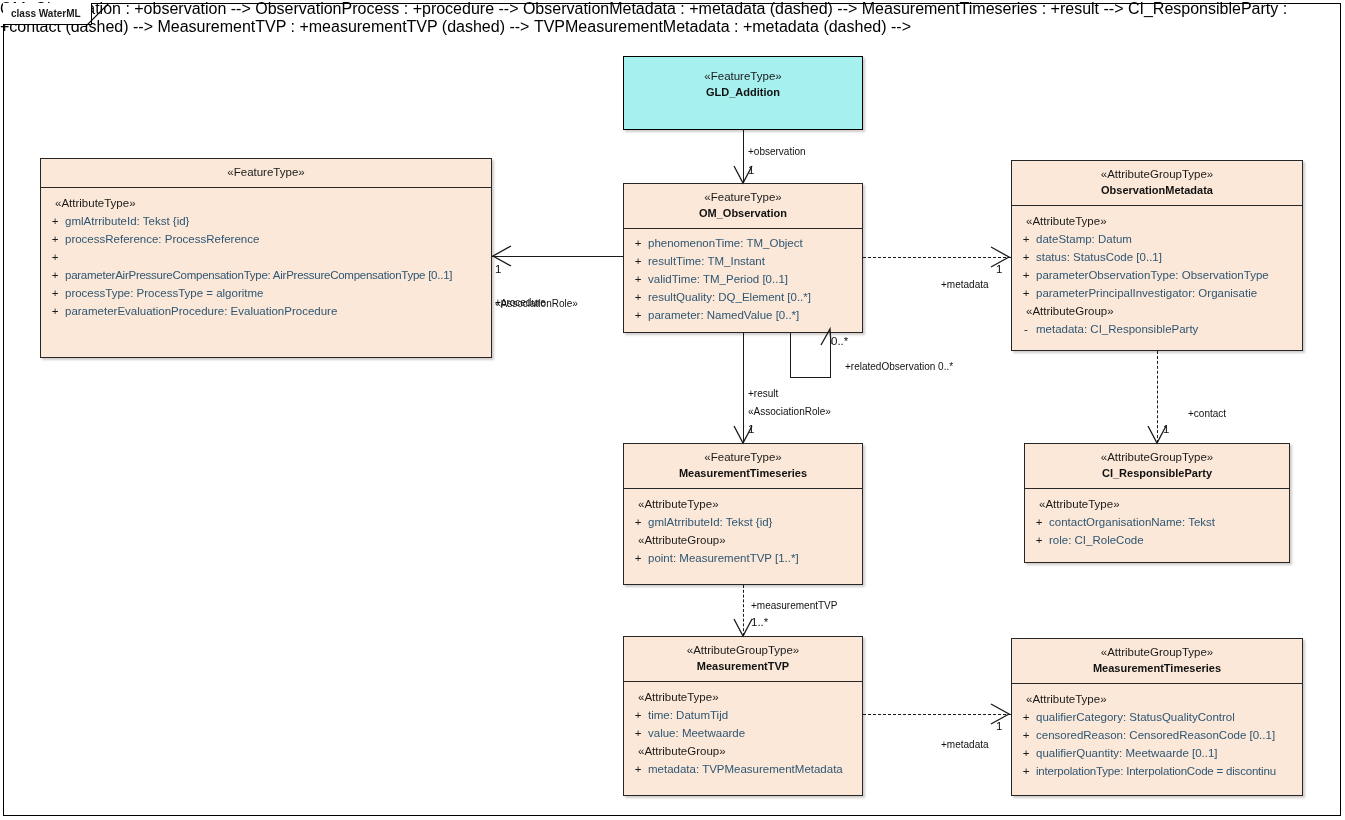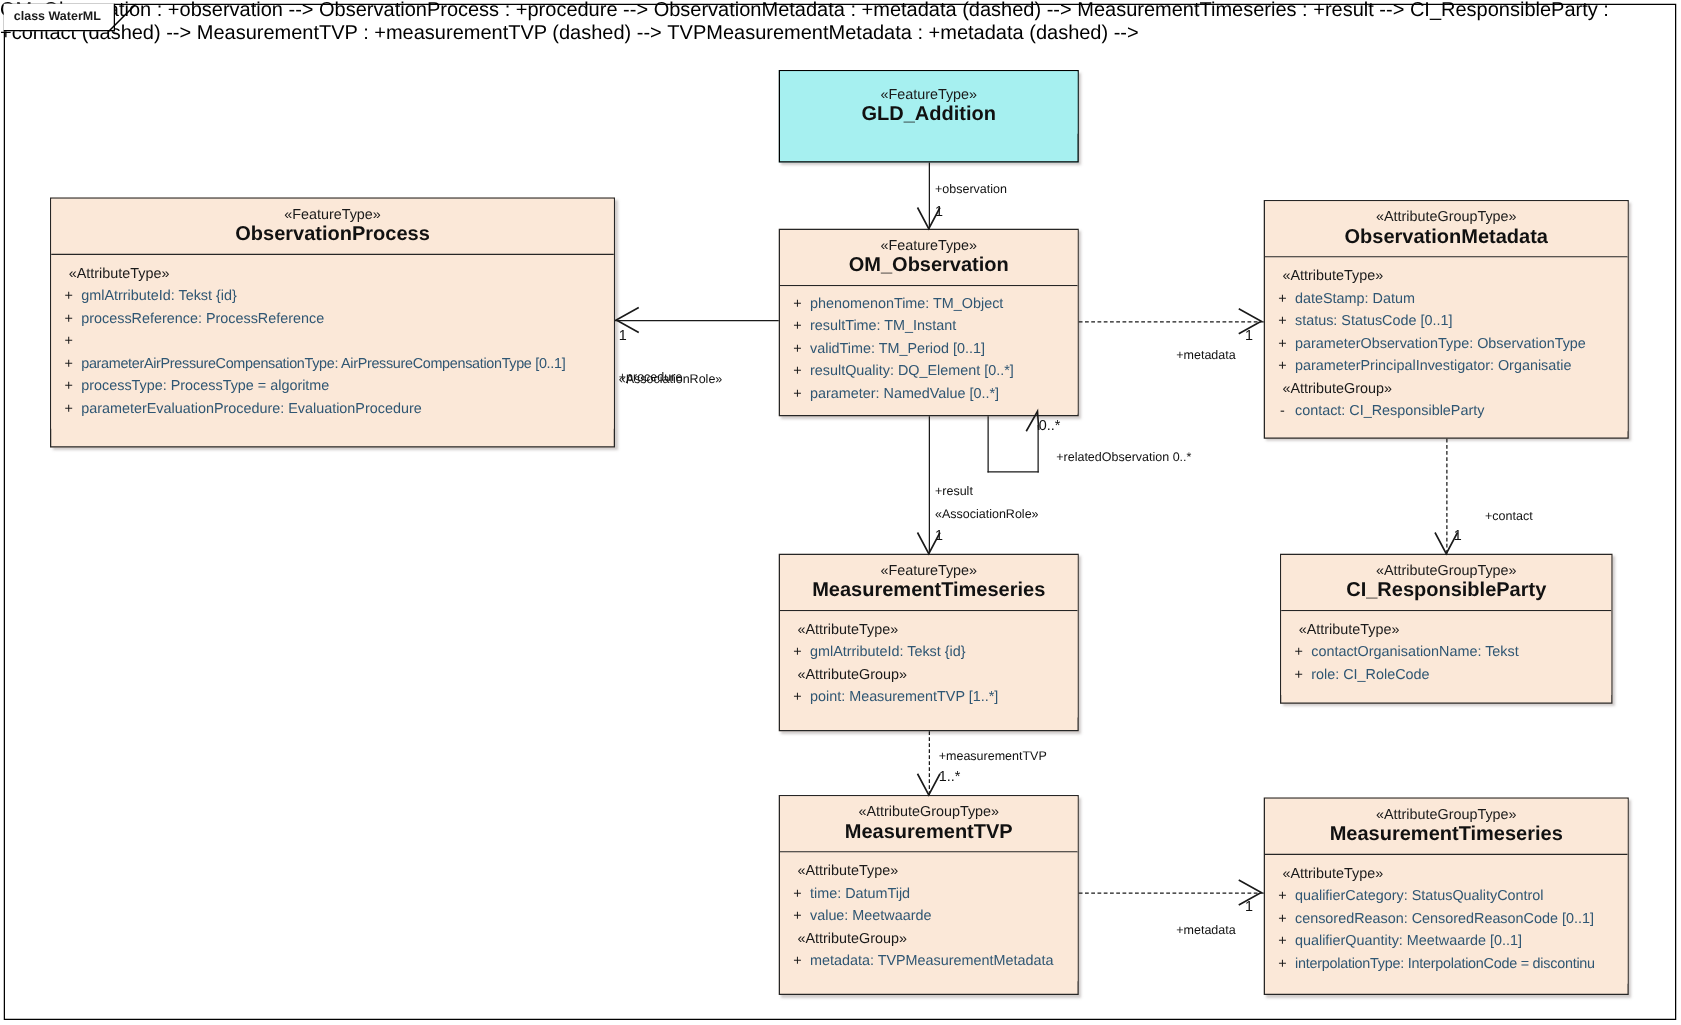--- a/index.html
+++ b/index.html
@@ -73,21 +73,21 @@
     background: #a6f0f0;
     border-bottom: none;
   }
   .cls-stereo {
     font-size: 11.5px;
     color: #1a1a1a;
     line-height: 15px;
     white-space: nowrap;
   }
   .cls-name {
-    font-size: 16px;
+    font-size: 11px;
     font-weight: bold;
     color: #111111;
     line-height: 16px;
     white-space: nowrap;
   }
   .cls-body {
     padding: 6px 4px 7px 4px;
     background: #fbe8d8;
   }
   .grp-label {
@@ -162,21 +162,20 @@
     <div class="cls-header" style="padding-top:12px;">
       <div class="cls-stereo">«FeatureType»</div>
       <div class="cls-name">GLD_Addition</div>
     </div>
   </div>
 
   
   <div class="uml-class" style="left:40px; top:158px; width:452px; height:200px;">
     <div class="cls-header">
       <div class="cls-stereo">«FeatureType»</div>
-      <div class="cls-name">ObservationProcess</div>
     </div>
     <div class="cls-body">
       <div class="grp-label">«AttributeType»</div>
       <div class="attr-row">
         <span class="attr-vis">+</span>
         <span class="attr-text">gmlAtrributeId: Tekst {id}</span>
       </div>
       <div class="attr-row">
         <span class="attr-vis">+</span>
         <span class="attr-text">processReference: ProcessReference</span>
@@ -249,21 +248,21 @@
         <span class="attr-vis">+</span>
         <span class="attr-text">parameterObservationType: ObservationType</span>
       </div>
       <div class="attr-row">
         <span class="attr-vis">+</span>
         <span class="attr-text">parameterPrincipalInvestigator: Organisatie</span>
       </div>
       <div class="grp-label">«AttributeGroup»</div>
       <div class="attr-row">
         <span class="attr-vis">-</span>
-        <span class="attr-text">contact: CI_ResponsibleParty</span>
+        <span class="attr-text">metadata: CI_ResponsibleParty</span>
       </div>
     </div>
   </div>
 
   
   <div class="uml-class" style="left:623px; top:443px; width:240px; height:142px;">
     <div class="cls-header">
       <div class="cls-stereo">«FeatureType»</div>
       <div class="cls-name">MeasurementTimeseries</div>
     </div>

